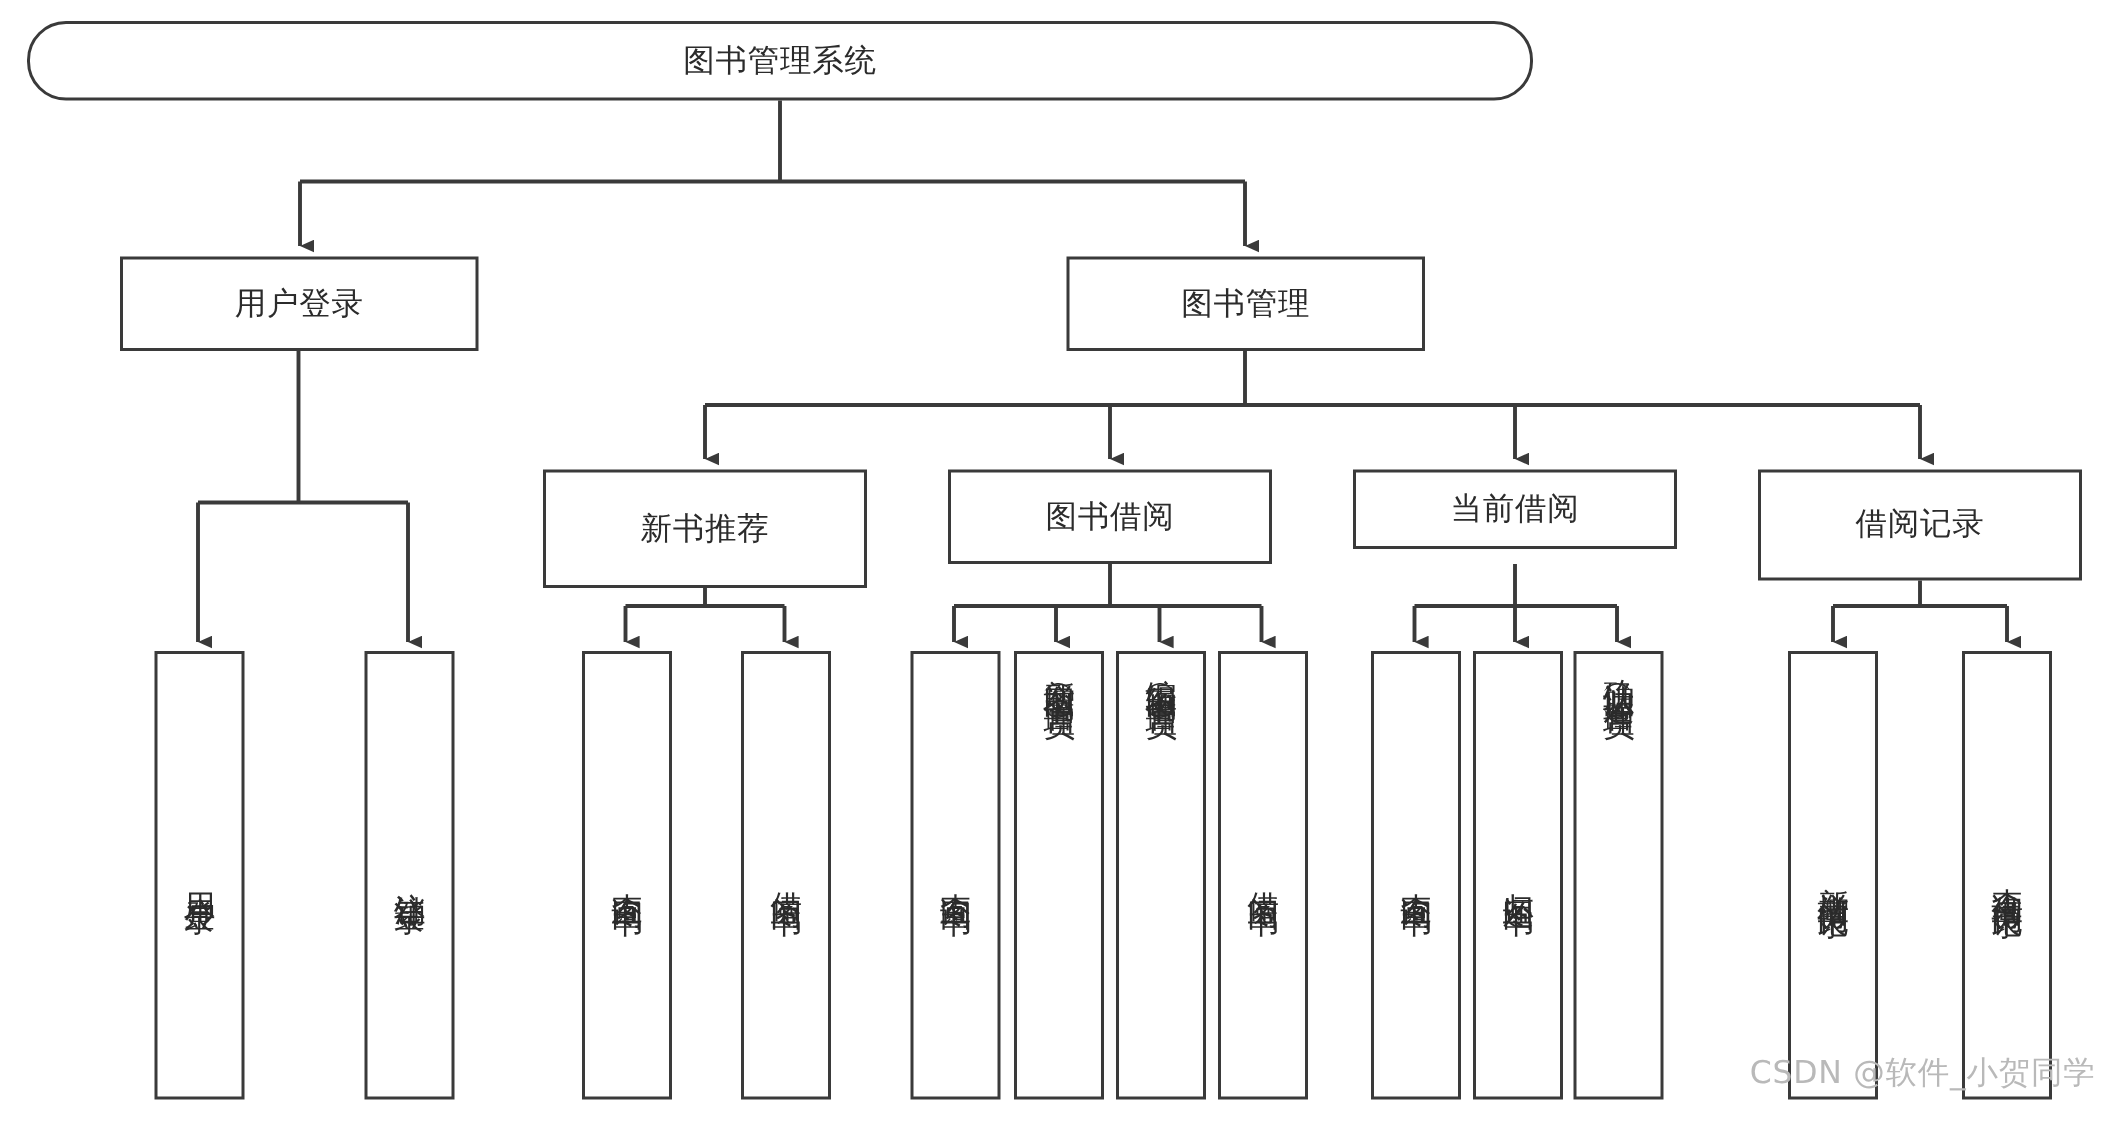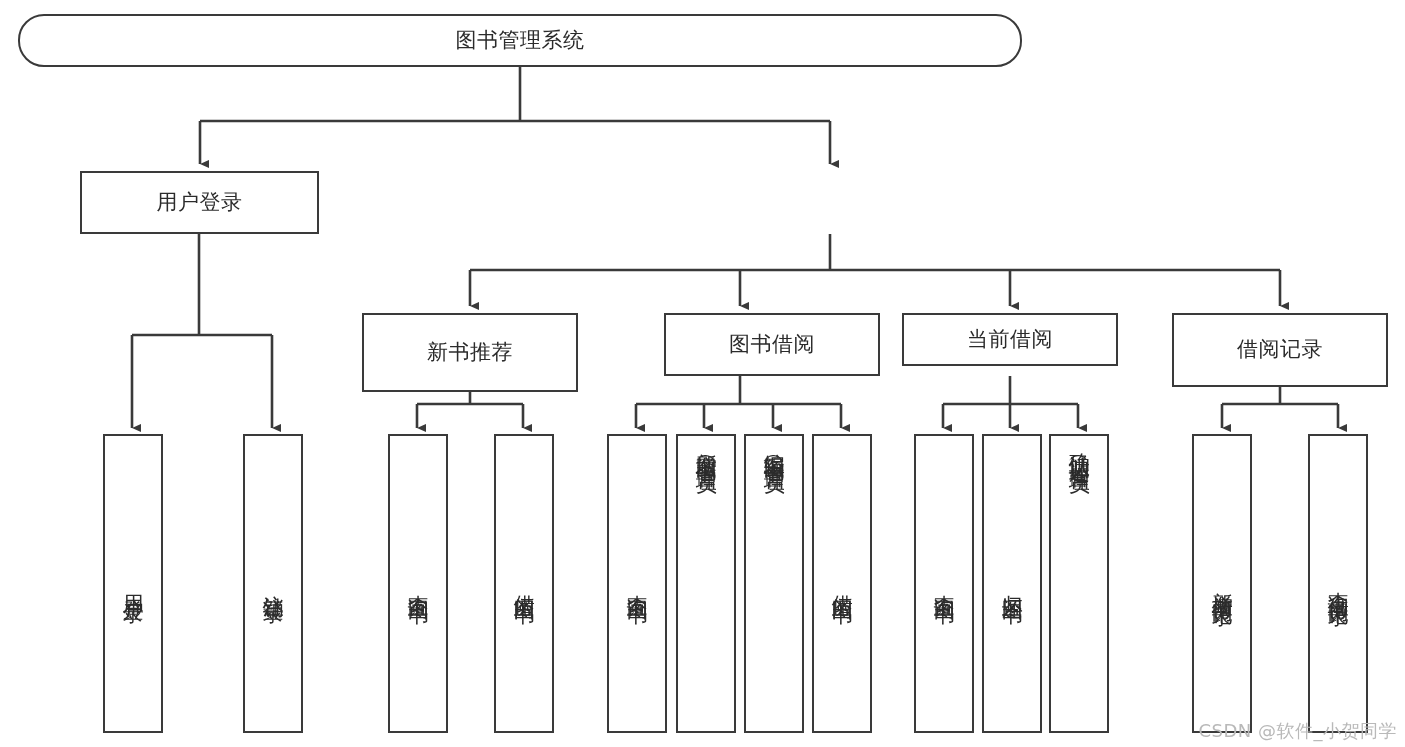--- a/index.html
+++ b/index.html
@@ -62,22 +62,22 @@
     position: absolute;
     left: 0;
     top: 0;
     width: 1405px;
     height: 747px;
     pointer-events: none;
   }
   #watermark {
     position: absolute;
     right: 8px;
-    bottom: 4px;
-    font-size: 18px;
+    bottom: 18px;
+    font-size: 21px;
     color: #b9b9b9;
     letter-spacing: 0.5px;
     white-space: nowrap;
   }
 </style>
 </head>
 <body>
 
 <div id="diagram-root">
 
@@ -133,25 +133,28 @@
     </g>
   </svg>
 
   <div class="node-box" style="left:18px; top:14px; width:1004px; height:53px;border-radius:26px;">
     <span class="node-label-h">图书管理系统</span>
   </div>
 
   <div class="node-box" style="left:80px; top:171px; width:239px; height:63px;">
     <span class="node-label-h">用户登录</span>
   </div>
+  <div class="node-box" style="left:711px; top:171px; width:239px; height:63px;">
+    <span class="node-label-h">图书管理</span>
+  </div>
 
   <div class="node-box" style="left:362px; top:313px; width:216px; height:79px;">
     <span class="node-label-h">新书推荐</span>
   </div>
-  <div class="node-box" style="left:664px; top:313px; width:216px; height:63px;">
+  <div class="node-box" style="left:632px; top:313px; width:216px; height:63px;">
     <span class="node-label-h">图书借阅</span>
   </div>
   <div class="node-box" style="left:902px; top:313px; width:216px; height:53px;">
     <span class="node-label-h">当前借阅</span>
   </div>
   <div class="node-box" style="left:1172px; top:313px; width:216px; height:74px;">
     <span class="node-label-h">借阅记录</span>
   </div>
 
   <div class="node-box leaf-box leaf-centered" style="left:103px; top:434px; width:60px; height:299px;">

